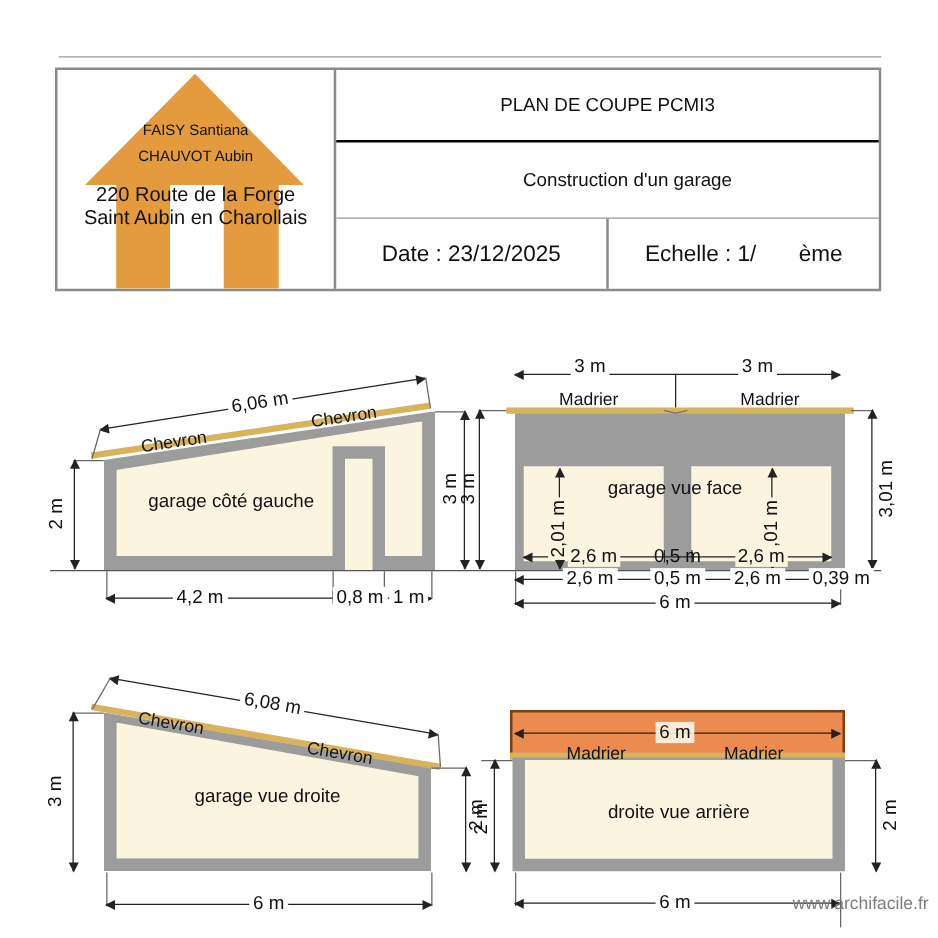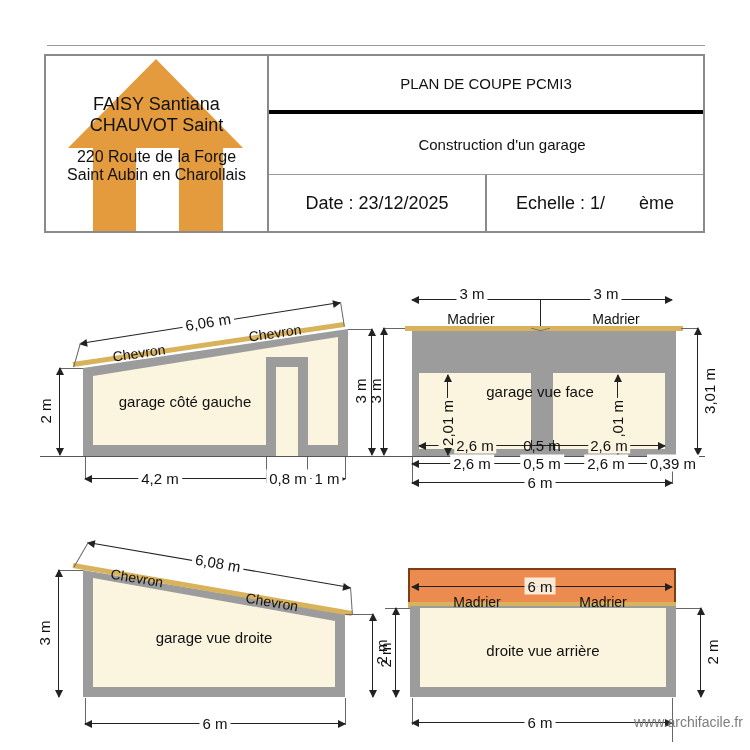--- a/index.html
+++ b/index.html
@@ -3,25 +3,25 @@
 <meta charset="utf-8">
 <style>
   html,body{margin:0;padding:0;background:#fff;}
   #canvas{position:relative;width:750px;height:750px;background:#fff;overflow:hidden;
           font-family:"Liberation Sans",sans-serif;color:#111;}
   
   #tb{position:absolute;left:44px;top:54px;width:661px;height:179px;border:2px solid #8a8a8a;box-sizing:border-box;}
   .tb-leftcell{position:absolute;left:0;top:0;width:221px;height:175px;border-right:2px solid #8a8a8a;}
   .house{position:absolute;left:0;top:0;width:221px;height:175px;background:#e49b3d;
          clip-path:polygon(110px 3px,197px 92px,177px 92px,177px 175px,133px 175px,133px 92px,90px 92px,90px 175px,47px 175px,47px 92px,22px 92px);}
-  .tb-names{position:absolute;left:0;top:38px;width:221px;text-align:center;font-size:18px;line-height:21px;}
+  .tb-names{position:absolute;left:0;top:38px;width:221px;text-align:center;font-size:12px;line-height:21px;}
   .tb-addr{position:absolute;left:-8px;top:92px;width:237px;text-align:center;font-size:16px;line-height:18px;}
   .tb-right{position:absolute;left:223px;top:0;width:434px;height:175px;}
   .tb-row{box-sizing:border-box;display:flex;align-items:center;justify-content:center;font-size:15px;}
-  .tb-row1{height:58px;border-bottom:4px solid #000000;}
+  .tb-row1{height:58px;border-bottom:2px solid #000000;}
   .tb-row2{height:61px;border-bottom:1px solid #9a9a9a;padding-left:32px;}
   .tb-row3{height:56px;display:flex;}
   .tb-cell{flex:1;display:flex;align-items:center;justify-content:center;font-size:18px;box-sizing:border-box;}
   .tb-cell.first{border-right:2px solid #8a8a8a;}
   
   .shape{position:absolute;}
   .hdim{position:absolute;height:0;border-top:1px solid #222;}
   .hdim::before{content:"";position:absolute;left:-1px;top:-4px;width:0;height:0;
     border-top:4px solid transparent;border-bottom:4px solid transparent;border-right:8px solid #222;}
   .hdim::after{content:"";position:absolute;right:-1px;top:-4px;width:0;height:0;
@@ -48,21 +48,21 @@
 
 <div id="canvas">
 
   <div class="exth" style="left:47px;top:45px;width:658px;background:#999;"></div>
 
   <div id="tb">
     <div class="tb-leftcell">
       <div class="house"></div>
       <div class="tb-names">
         <div>FAISY Santiana</div>
-        <div>CHAUVOT Saint</div>
+        <div>CHAUVOT Aubin</div>
       </div>
       <div class="tb-addr">
         <div>220 Route de la Forge</div>
         <div>Saint Aubin en Charollais</div>
       </div>
     </div>
     <div class="tb-right">
       <div class="tb-row tb-row1">PLAN DE COUPE PCMI3</div>
       <div class="tb-row tb-row2">Construction d'un garage</div>
       <div class="tb-row3">

